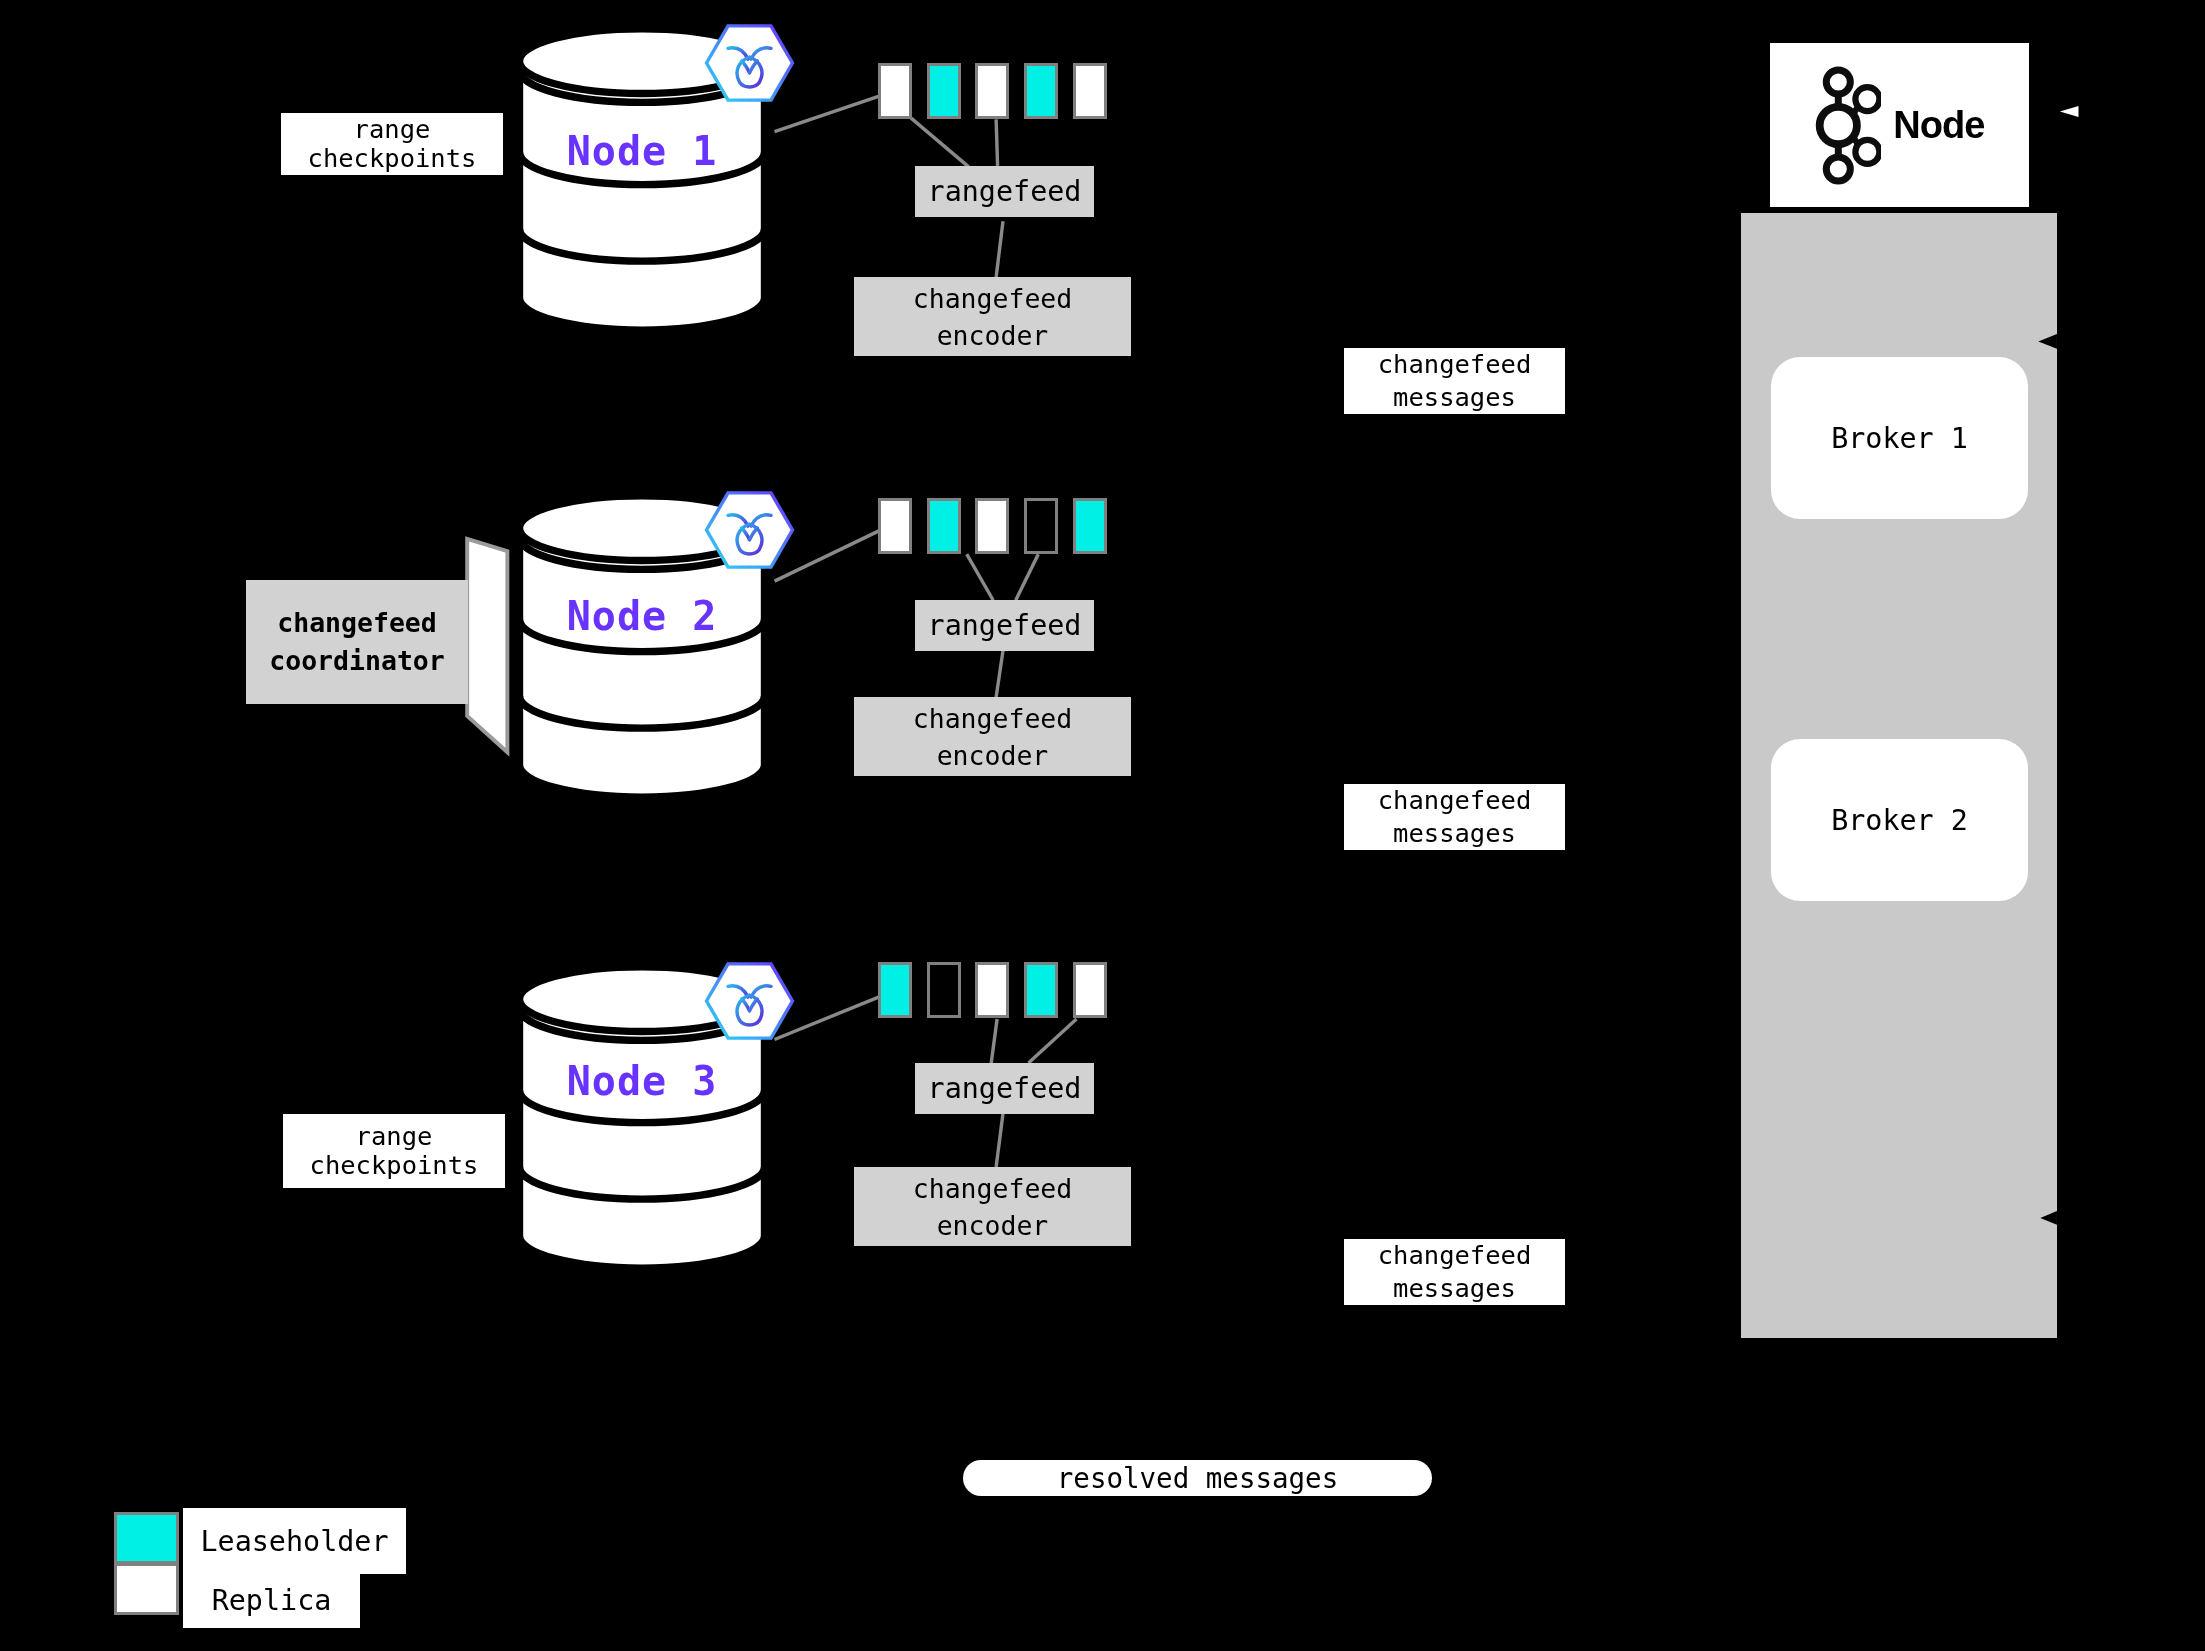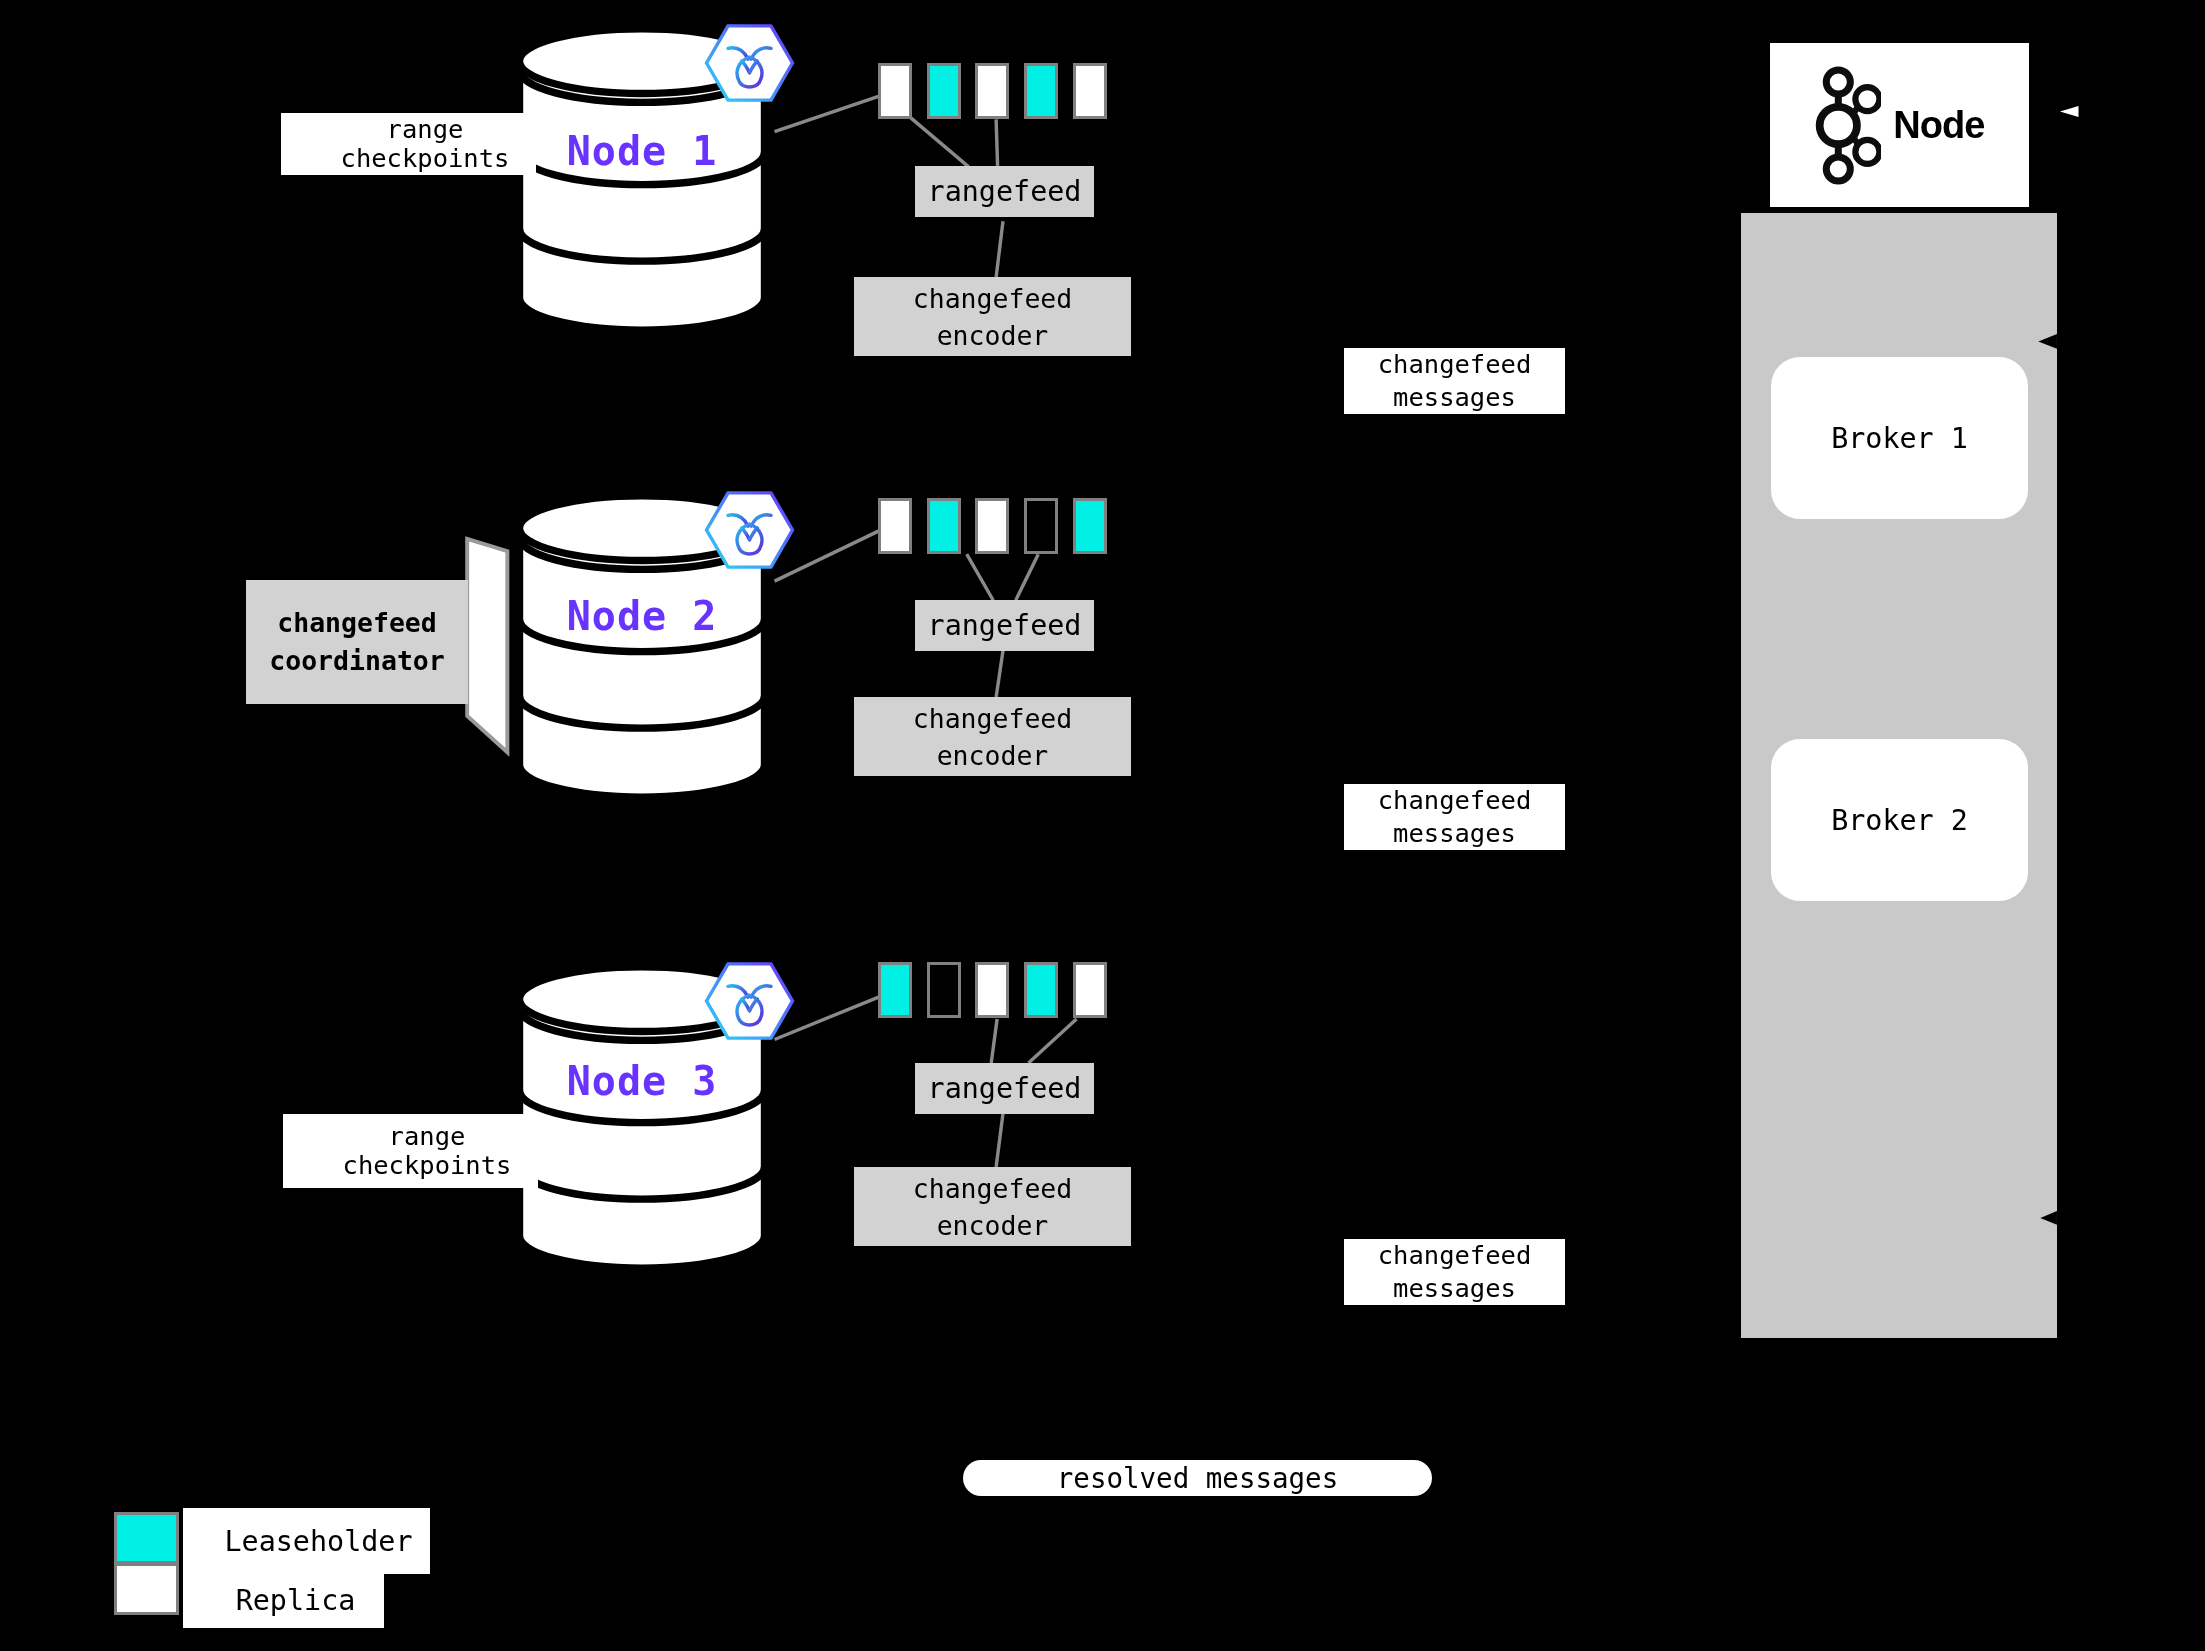--- a/index.html
+++ b/index.html
@@ -16,33 +16,33 @@
   .square{width:34px;height:56px;border:3.4px solid var(--border_gray,#808080);box-sizing:border-box;background:transparent;}
   .square.leaseholder{background:var(--leaseholder,#00f0e6);}
   .square.replica{background:var(--replica,#fff);}
   .square.empty{background:transparent;}
   .graybox{position:absolute;z-index:4;background:var(--box_gray,#d2d2d2);display:flex;align-items:center;justify-content:center;text-align:center;}
   .whitebox{position:absolute;z-index:4;background:#fff;display:flex;align-items:center;justify-content:center;text-align:center;}
   .ml{white-space:pre-line;}
   .rangefeed{font-size:28.4px;}
   .encoder{font-size:26.5px;line-height:37px;}
   .cmsg{font-size:25.5px;line-height:33px;}
-  .checkpoints{font-size:25.5px;line-height:29px;overflow:hidden;padding-left:33px;}
+  .checkpoints{font-size:25.5px;line-height:29px;overflow:hidden;}
   .coordinator{font-weight:bold;font-size:26.5px;line-height:38px;}
   .pill{border-radius:25.5px;font-size:27.5px;}
   .kafka-box{position:absolute;z-index:4;left:1770px;top:43px;width:259px;height:164px;background:#fff;
              display:flex;align-items:center;justify-content:center;gap:12.7px;}
   .kafka-title{font-family:"Liberation Sans",sans-serif;font-weight:700;font-size:38px;letter-spacing:-1px;}
   .kafka-glyph circle{fill:none;stroke:#0d0d0d;}
   .kafka-glyph line{stroke:#0d0d0d;}
   .container{position:absolute;z-index:1;left:1741px;top:213px;width:316px;height:1125px;background:var(--container_gray,#c9c9c9);}
   .broker{position:absolute;z-index:4;left:1771px;width:257px;height:162px;background:#fff;border-radius:29px;
           display:flex;align-items:center;justify-content:center;font-size:28.4px;margin-top:44px;}
   .legend-swatch{position:absolute;z-index:4;width:65px;height:52px;border:3.9px solid var(--border_gray,#808080);box-sizing:border-box;}
-  .legend-label{font-size:28.4px;padding-left:24px;}
+  .legend-label{font-size:28.4px;}
   .hex{fill:#fff;stroke-width:7;}
 </style>
 </head>
 <body>
 
 <div id="canvas">
 
   <div class="container"></div>
 
   <svg id="wires" width="2205" height="1652" viewBox="0 0 4498 3369">

